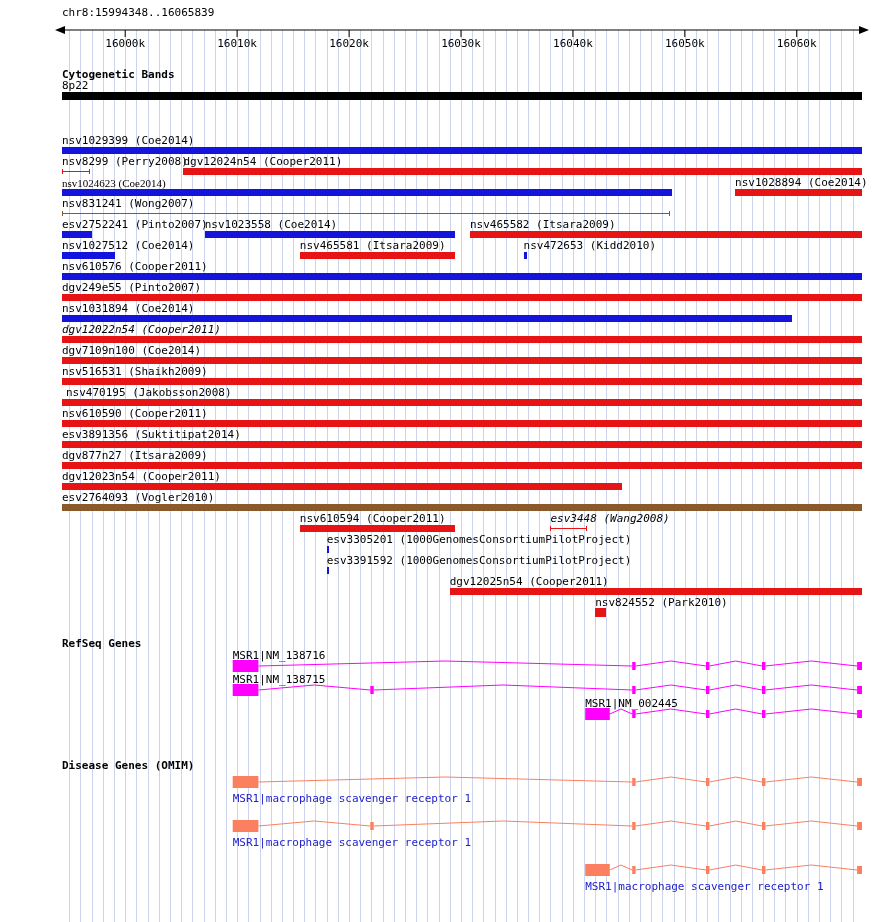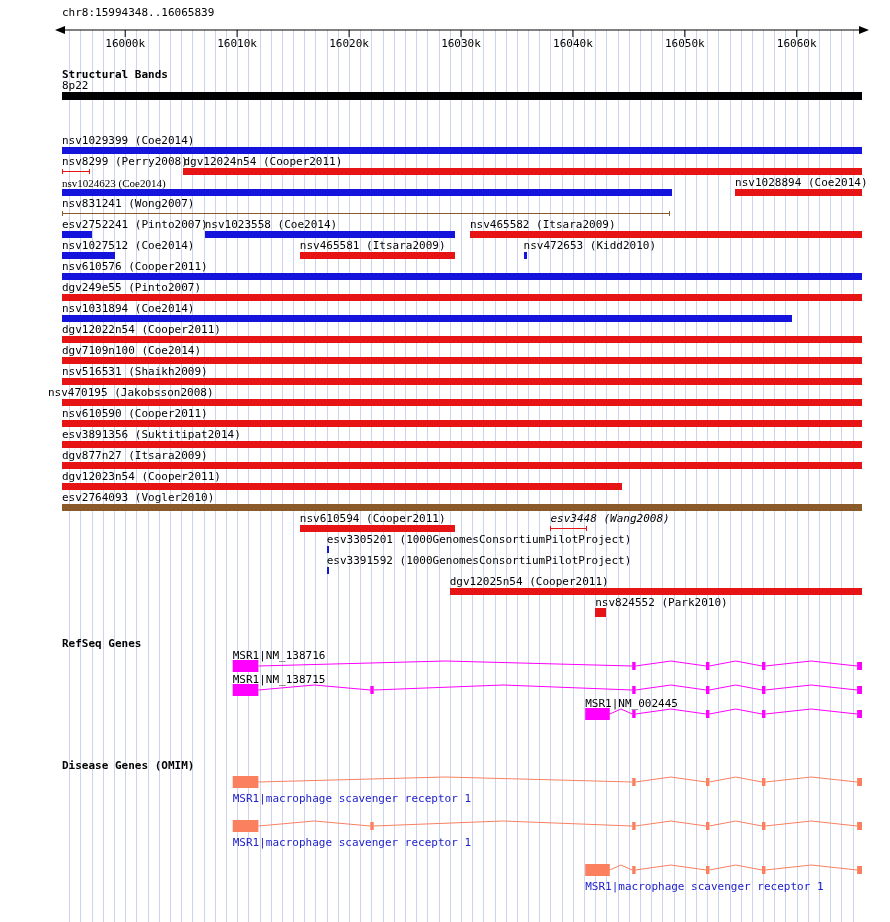--- a/index.html
+++ b/index.html
@@ -107,21 +107,21 @@
       <line x1="461.0" y1="6" x2="461.0" y2="13" stroke="#000" stroke-width="1"></line>
       <text x="461.0" y="23" text-anchor="middle">16030k</text>
       <line x1="572.9" y1="6" x2="572.9" y2="13" stroke="#000" stroke-width="1"></line>
       <text x="572.9" y="23" text-anchor="middle">16040k</text>
       <line x1="684.8" y1="6" x2="684.8" y2="13" stroke="#000" stroke-width="1"></line>
       <text x="684.8" y="23" text-anchor="middle">16050k</text>
       <line x1="796.7" y1="6" x2="796.7" y2="13" stroke="#000" stroke-width="1"></line>
       <text x="796.7" y="23" text-anchor="middle">16060k</text>
     </svg>
 
-  <div class="track-header" style="top:68px">Structural Bands</div>
+  <div class="track-header" style="top:68px">Cytogenetic Bands</div>
   <div id="cyto-layer">
       <div class="feat-label" style="left: 62px; top: 80px; color: rgb(0, 0, 0);">8p22</div>
       <div class="feat-box" style="left: 62px; top: 92px; width: 800px; height: 8px; background: rgb(0, 0, 0);"></div>
     </div>
 
   <div id="dgv-layer">
       <div class="feat-label" style="left: 62px; top: 135px; color: rgb(0, 0, 0);">nsv1029399 (Coe2014)</div>
       <div class="feat-box" style="left: 62px; top: 147px; width: 800px; height: 7px; background: rgb(20, 20, 220);"></div>
       <div class="feat-label" style="left: 62px; top: 156px; color: rgb(0, 0, 0);">nsv8299 (Perry2008)</div>
       <div class="feat-line" style="left: 62px; top: 169px; width: 26.3px; height: 5px; border-left: 1px solid rgb(230, 20, 20); border-right: 1px solid rgb(230, 20, 20); background: linear-gradient(transparent 2px, rgb(230, 20, 20) 2px, rgb(230, 20, 20) 3px, transparent 3px);"></div>
@@ -144,27 +144,27 @@
       <div class="feat-label" style="left: 299.815px; top: 240px; color: rgb(0, 0, 0);">nsv465581 (Itsara2009)</div>
       <div class="feat-box" style="left: 299.815px; top: 252px; width: 155.5px; height: 7px; background: rgb(230, 20, 20);"></div>
       <div class="feat-label" style="left: 523.619px; top: 240px; color: rgb(0, 0, 0);">nsv472653 (Kidd2010)</div>
       <div class="feat-box" style="left: 523.619px; top: 252px; width: 3.4px; height: 7px; background: rgb(20, 20, 220);"></div>
       <div class="feat-label" style="left: 62px; top: 261px; color: rgb(0, 0, 0); text-align: right;">nsv610576 (Cooper2011)</div>
       <div class="feat-box" style="left: 62px; top: 273px; width: 800px; height: 7px; background: rgb(20, 20, 220);"></div>
       <div class="feat-label" style="left: 62px; top: 282px; color: rgb(0, 0, 0);">dgv249e55 (Pinto2007)</div>
       <div class="feat-box" style="left: 62px; top: 294px; width: 800px; height: 7px; background: rgb(230, 20, 20);"></div>
       <div class="feat-label" style="left: 62px; top: 303px; color: rgb(0, 0, 0);">nsv1031894 (Coe2014)</div>
       <div class="feat-box" style="left: 62px; top: 315px; width: 730.2px; height: 7px; background: rgb(20, 20, 220);"></div>
-      <div class="feat-label" style="left: 62px; top: 324px; color: rgb(0, 0, 0);">dgv12022n54 (Cooper2011)</div>
+      <div class="feat-label" style="left: 62px; top: 324px; color: rgb(0, 0, 0); font-style: italic;">dgv12022n54 (Cooper2011)</div>
       <div class="feat-box" style="left: 62px; top: 336px; width: 800px; height: 7px; background: rgb(230, 20, 20);"></div>
       <div class="feat-label" style="left: 62px; top: 345px; color: rgb(0, 0, 0);">dgv7109n100 (Coe2014)</div>
       <div class="feat-box" style="left: 62px; top: 357px; width: 800px; height: 7px; background: rgb(230, 20, 20);"></div>
       <div class="feat-label" style="left: 62px; top: 366px; color: rgb(0, 0, 0);">nsv516531 (Shaikh2009)</div>
       <div class="feat-box" style="left: 62px; top: 378px; width: 800px; height: 7px; background: rgb(230, 20, 20);"></div>
-      <div class="feat-label" style="left: 48px; top: 387px; color: rgb(0, 0, 0);">nsv470195 (Jakobsson2008)</div>
+      <div class="feat-label" style="left: 66px; top: 387px; color: rgb(0, 0, 0);">nsv470195 (Jakobsson2008)</div>
       <div class="feat-box" style="left: 62px; top: 399px; width: 800px; height: 7px; background: rgb(230, 20, 20);"></div>
       <div class="feat-label" style="left: 62px; top: 408px; color: rgb(0, 0, 0);">nsv610590 (Cooper2011)</div>
       <div class="feat-box" style="left: 62px; top: 420px; width: 800px; height: 7px; background: rgb(230, 20, 20);"></div>
       <div class="feat-label" style="left: 62px; top: 429px; color: rgb(0, 0, 0);">esv3891356 (Suktitipat2014)</div>
       <div class="feat-box" style="left: 62px; top: 441px; width: 800px; height: 7px; background: rgb(230, 20, 20);"></div>
       <div class="feat-label" style="left: 62px; top: 450px; color: rgb(0, 0, 0);">dgv877n27 (Itsara2009)</div>
       <div class="feat-box" style="left: 62px; top: 462px; width: 800px; height: 7px; background: rgb(230, 20, 20);"></div>
       <div class="feat-label" style="left: 62px; top: 471px; color: rgb(0, 0, 0);">dgv12023n54 (Cooper2011)</div>
       <div class="feat-box" style="left: 62px; top: 483px; width: 560.1px; height: 7px; background: rgb(230, 20, 20);"></div>
       <div class="feat-label" style="left: 62px; top: 492px; color: rgb(0, 0, 0);">esv2764093 (Vogler2010)</div>

